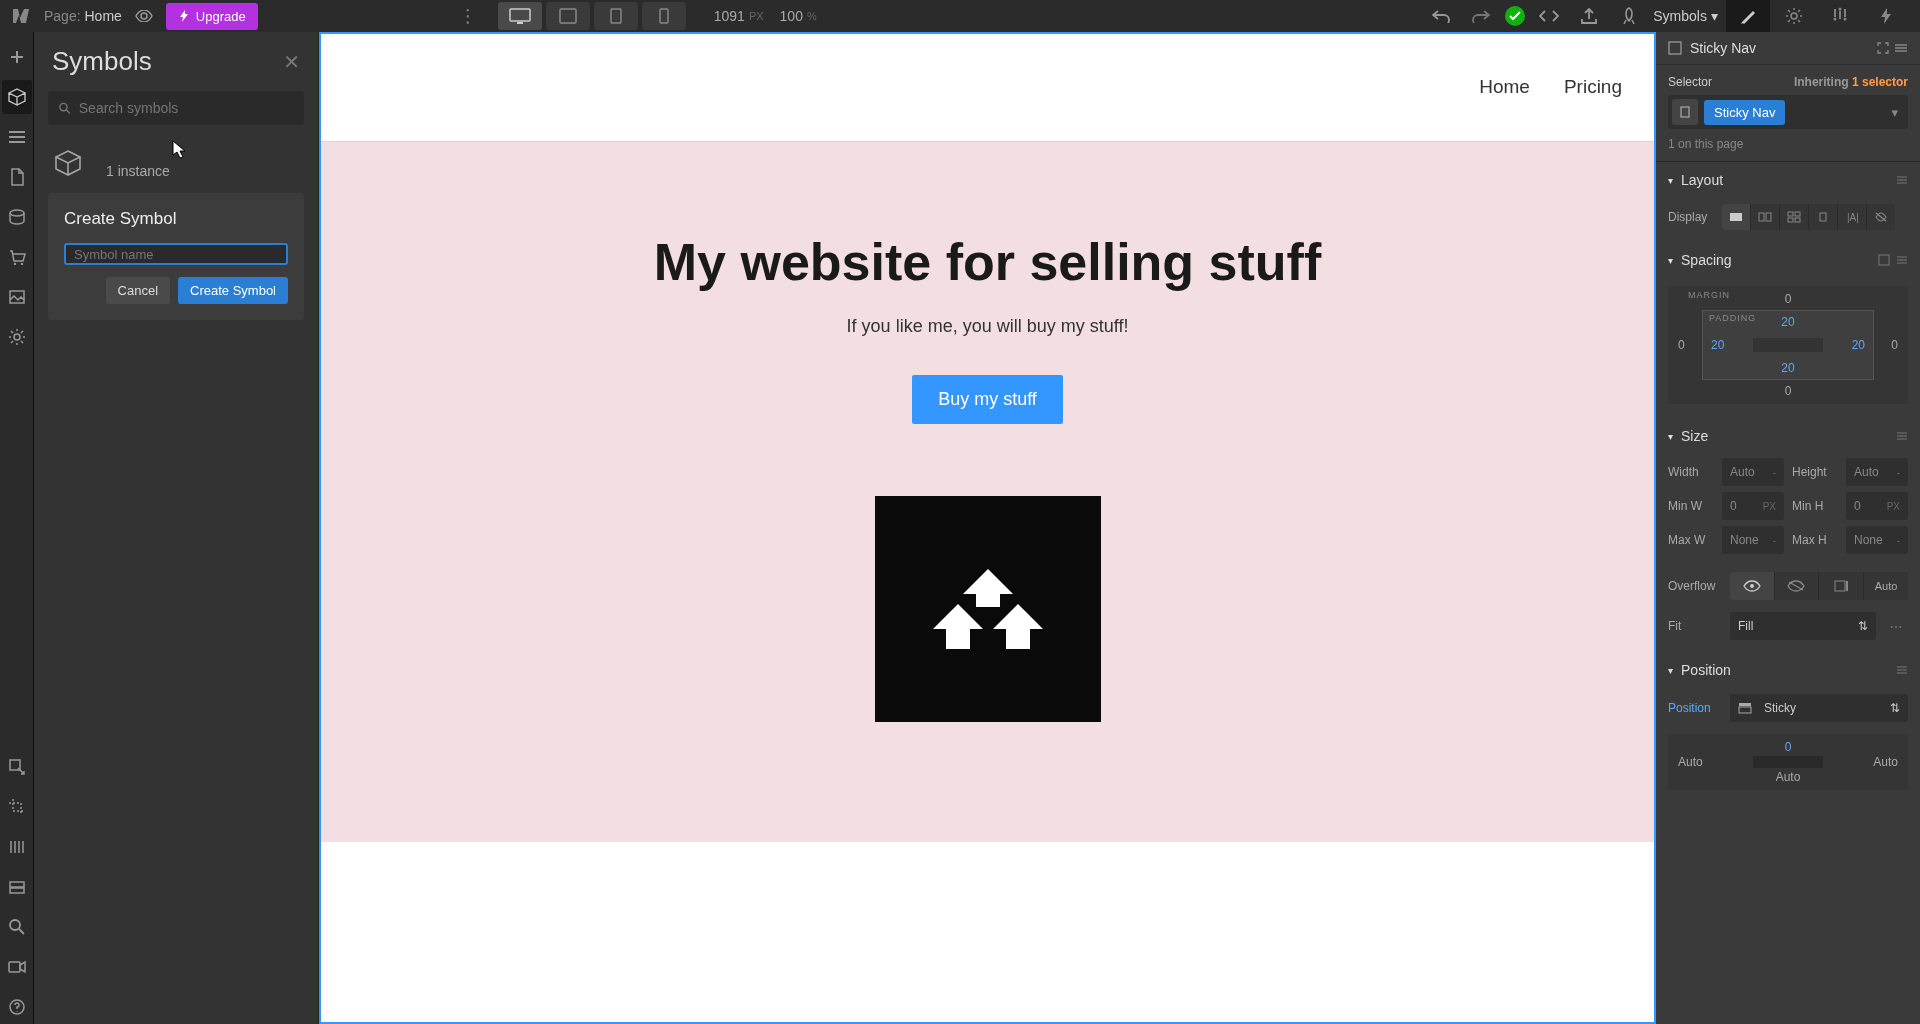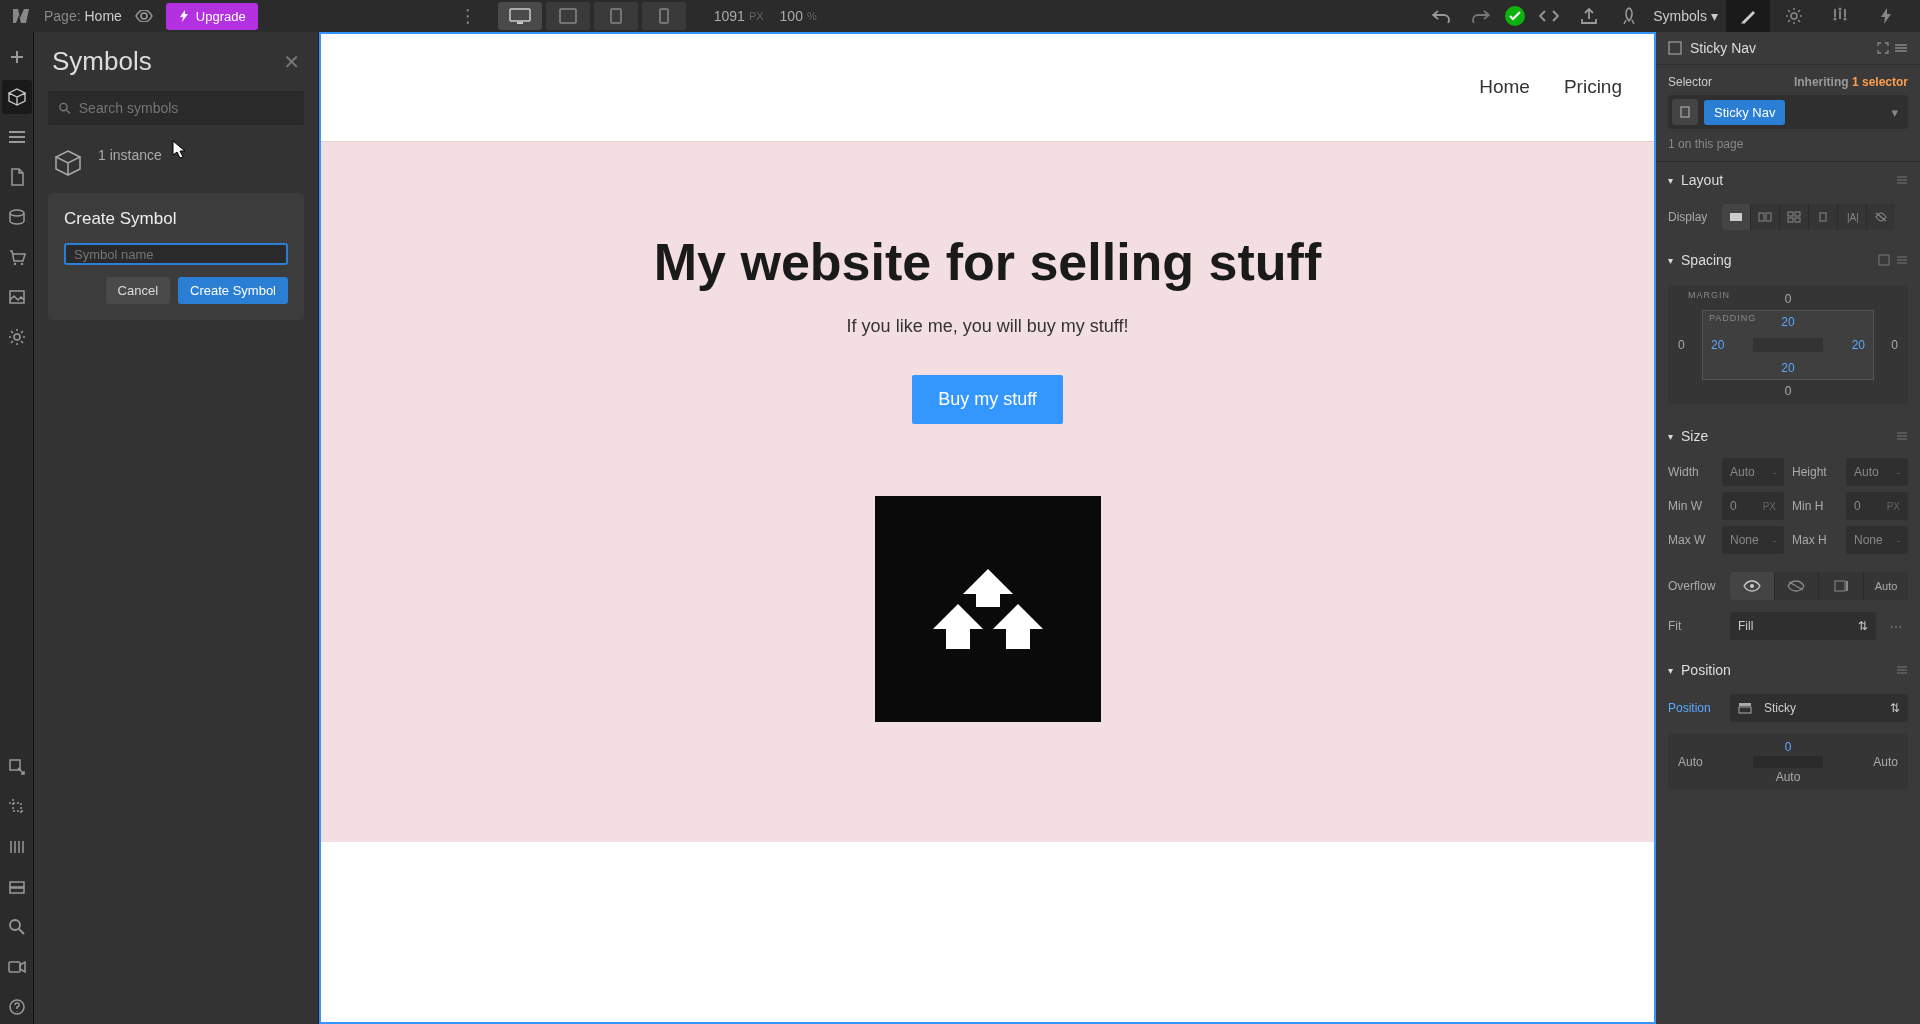--- a/index.html
+++ b/index.html
@@ -33,21 +33,21 @@
 .rail-btn.active { background:#1a1a1a; color:#fff; }
 .rail-spacer { flex:1; }
 
 
 .symbols-panel { position:absolute; left:34px; top:32px; bottom:0; width:285px; background:#333; border-right:1px solid #222; }
 .sp-header { display:flex; align-items:center; justify-content:space-between; padding:14px 18px 10px; }
 .sp-title { font-size:26px; color:#ddd; font-weight:400; }
 .sp-close { color:#777; font-size:20px; cursor:pointer; }
 .sp-search { margin:4px 14px 12px; background:#2a2a2a; border-radius:3px; height:34px; display:flex; align-items:center; padding:0 10px; gap:8px; }
 .sp-search input { background:transparent; border:none; outline:none; color:#ccc; width:100%; font-size:14px; }
-.sp-instance { display:flex; align-items:flex-start; gap:14px; padding:10px 18px 14px; }
+.sp-instance { display:flex; align-items:flex-end; gap:22px; padding:10px 18px 14px; }
 .sp-cube { width:32px; height:32px; }
 .sp-inst-text { color:#aaa; font-size:14px; }
 .sp-card { margin:0 14px; background:#3c3c3c; border-radius:4px; padding:16px; }
 .sp-card-title { color:#eee; font-size:17px; font-weight:500; margin-bottom:14px; }
 .sp-input { width:100%; height:22px; background:#2a2a2a; border:2px solid #2a7fd4; border-radius:3px; padding:0 8px; color:#ccc; outline:none; font-size:13px; }
 .sp-actions { display:flex; justify-content:flex-end; gap:8px; margin-top:12px; }
 .sp-btn { padding:6px 12px; border-radius:3px; font-size:13px; cursor:pointer; }
 .sp-btn.cancel { background:#4a4a4a; color:#ddd; }
 .sp-btn.create { background:#2a7fd4; color:#fff; }
 .cursor-overlay { position:absolute; left:138px; top:108px; pointer-events:none; }

